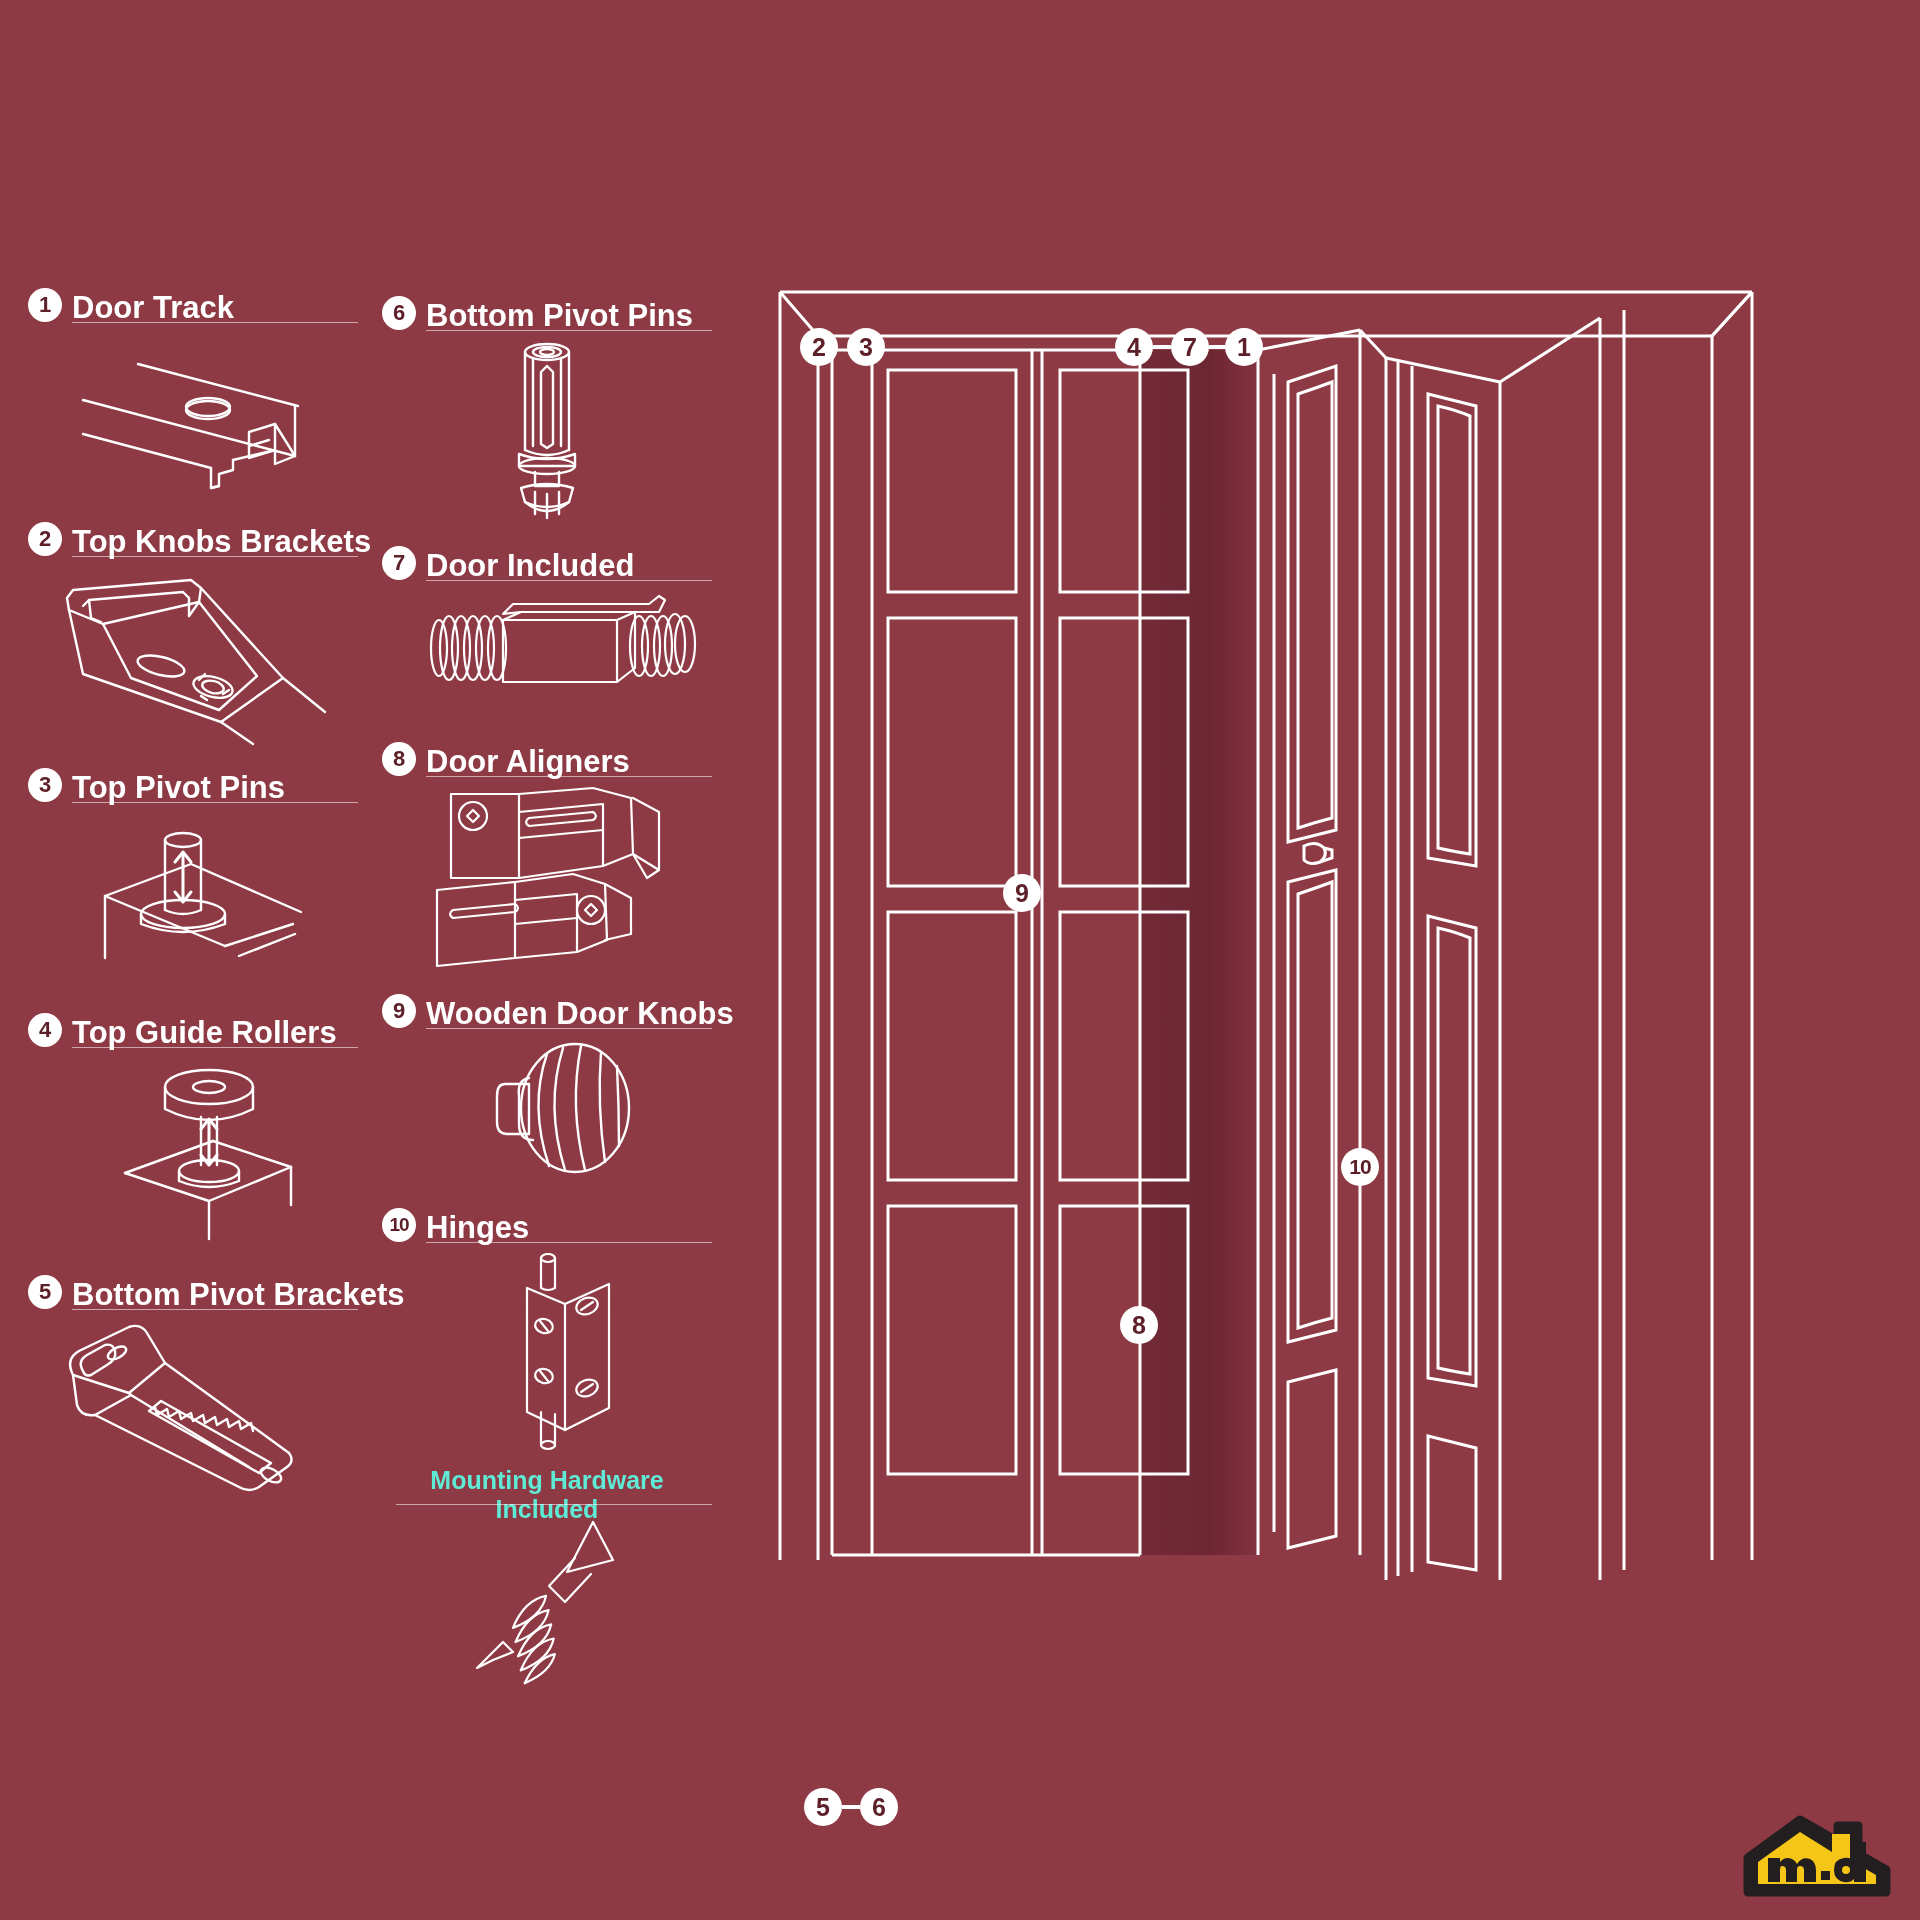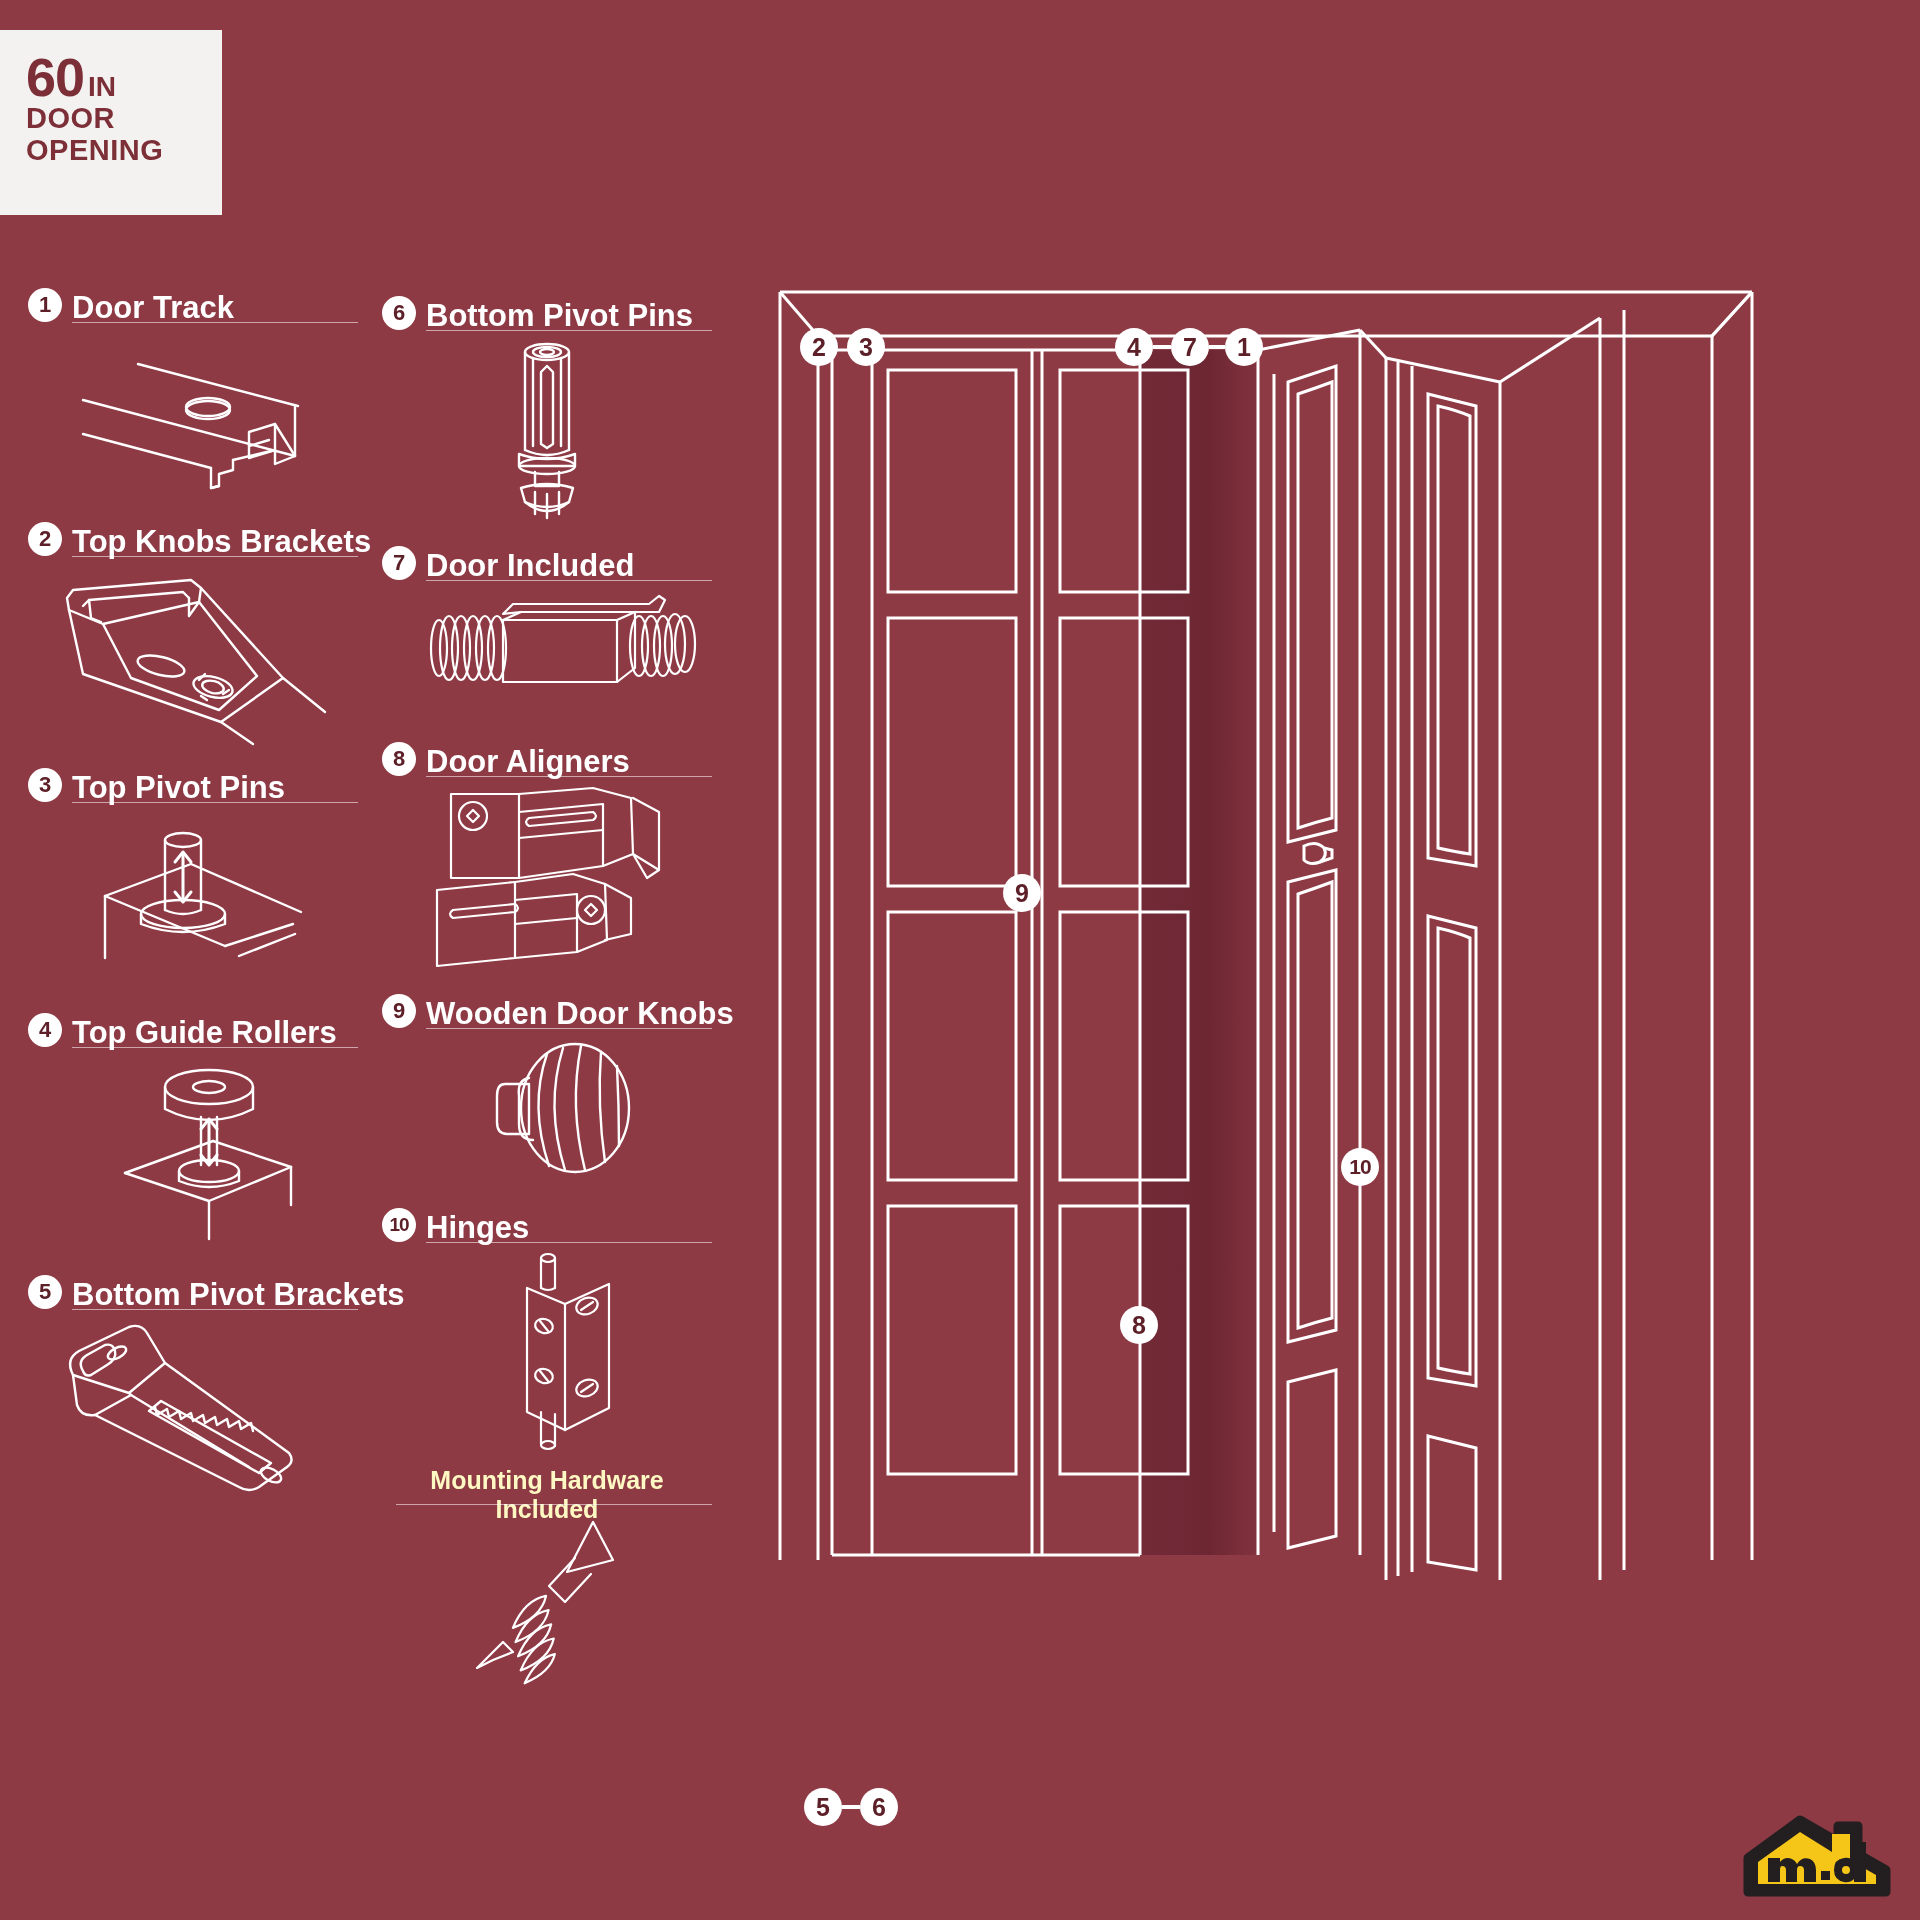--- a/index.html
+++ b/index.html
@@ -56,21 +56,21 @@
   }
   .rule{
     position:absolute;left:44px;top:34px;width:286px;height:1px;
     background:rgba(255,255,255,0.55);
   }
   .art{position:relative;width:100%;display:flex;align-items:center;justify-content:center;}
   .art svg{display:block;overflow:visible;}
 
   .mount-head{position:relative;height:44px;margin-top:4px;}
   .mount-label{
-    position:absolute;left:0;top:0;width:330px;text-align:center;color:#fef9c3;
+    position:absolute;left:0;top:0;width:330px;text-align:center;color:#5eead4;
     font-weight:bold;font-size:25px;
   }
   .mount-rule{position:absolute;left:14px;top:38px;width:316px;height:1px;background:rgba(255,255,255,0.55);}
 
   
   .door-area{position:absolute;left:740px;top:270px;width:1160px;height:1380px;}
   .door-area svg{display:block;}
 
   
   .callout{
@@ -84,27 +84,20 @@
 
   
   .logo{position:absolute;right:28px;bottom:22px;width:150px;height:86px;}
   .logo svg{display:block;}
 </style>
 </head>
 <body>
 
 <div class="stage">
 
-  <div class="badge">
-    <div class="b-line1">
-      <span class="big">60</span><span class="in">IN</span>
-    </div>
-    <div class="b-line2">DOOR</div>
-    <div class="b-line3">OPENING</div>
-  </div>
 
 
   <div class="col col-left">
 
     <div class="part">
       <div class="part-head">
         <div class="num">1</div>
         <div class="part-label">Door Track</div>
         <div class="rule"></div>
       </div>

